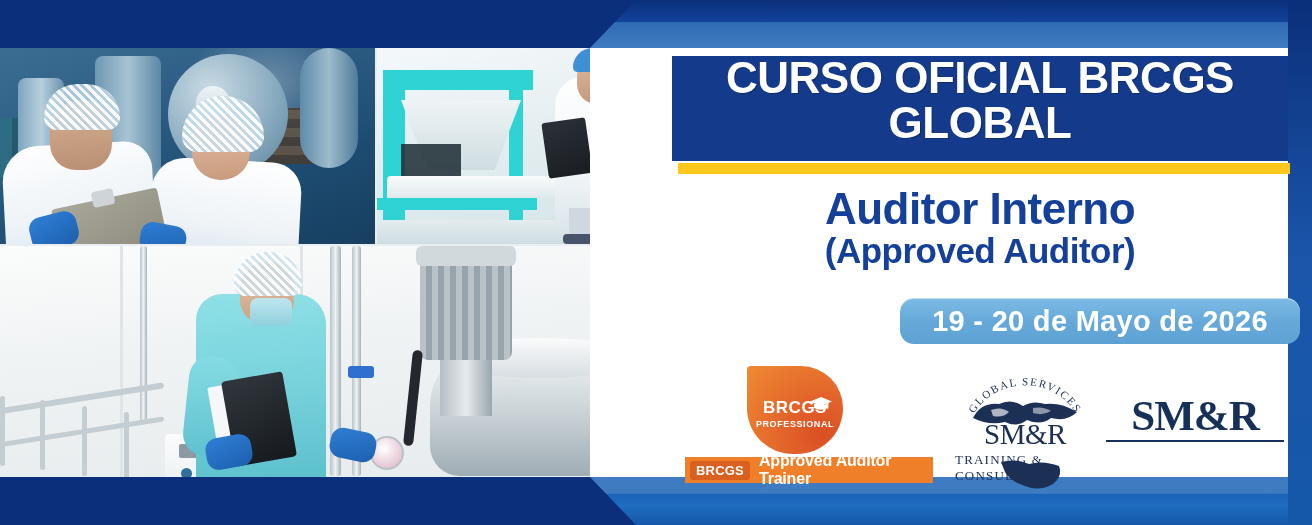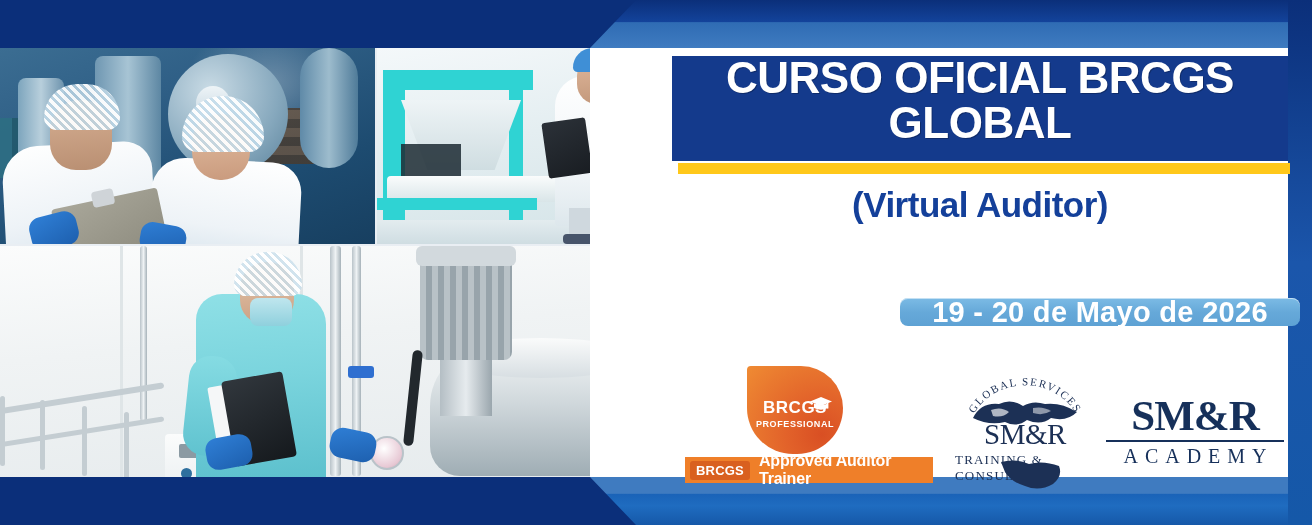--- a/index.html
+++ b/index.html
@@ -180,24 +180,24 @@
   }
 
   .subtitle{
     position:absolute;left:32px;top:186px;width:616px;text-align:center;
     color:#14409a;font-weight:bold;font-family:"Liberation Sans",sans-serif;
   }
   .subtitle .l1{font-size:44px;line-height:1.05;letter-spacing:-.5px;}
   .subtitle .l2{font-size:35px;line-height:1.1;letter-spacing:-.5px;}
 
   .date-badge{
-    position:absolute;left:305px;top:298px;width:400px;height:28px;
+    position:absolute;left:305px;top:298px;width:400px;height:46px;
     transform:translateX(-45px);
     background:linear-gradient(180deg,#7cbbe5 0%,#66a9d9 50%,#5ea2d4 100%);
-    border-radius:8px;
+    border-radius:14px;
     display:flex;align-items:center;justify-content:center;
     box-shadow:inset 0 1px 0 rgba(255,255,255,.55);
   }
   .date-badge span{
     color:#ffffff;font-weight:bold;font-size:29px;letter-spacing:.3px;
     font-family:"Liberation Sans",sans-serif;
   }
 
   
   .logo-row{position:absolute;left:0;top:366px;width:672px;height:126px;}
@@ -358,21 +358,22 @@
 
     <div class="title-banner">
       <div class="ttl">
         <span>CURSO OFICIAL BRCGS</span><br>
         <span>GLOBAL</span>
       </div>
     </div>
     <div class="title-rule"></div>
 
     <div class="subtitle">
-      <div class="l2">(Virtual Auditor)</div>
+      <div class="l1">Auditor Interno</div>
+      <div class="l2">(Approved Auditor)</div>
     </div>
 
     <div class="date-badge">
       <span>19 - 20 de Mayo de 2026</span>
     </div>
 
     <div class="logo-row">
 
       <div class="brcgs-block">
         <div class="shield">
@@ -409,18 +410,17 @@
         <div class="mid">SM&amp;R</div>
         <div class="sub">TRAINING &amp; CONSULTING</div>
         <svg class="globe-s" viewBox="0 0 70 34">
           <path d="M4 4 Q18 0 32 6 Q46 2 62 8 Q66 18 56 26 Q42 34 28 28 Q14 24 8 14 Z" fill="#1c3055"></path>
         </svg>
       </div>
 
       <div class="smr-ac">
         <div class="a1">SM&amp;R</div>
         <div class="rule"></div>
-        <div class="a2">ACADEMY</div>
       </div>
 
     </div>
   </div>
 </div>
 
 </body></html>

